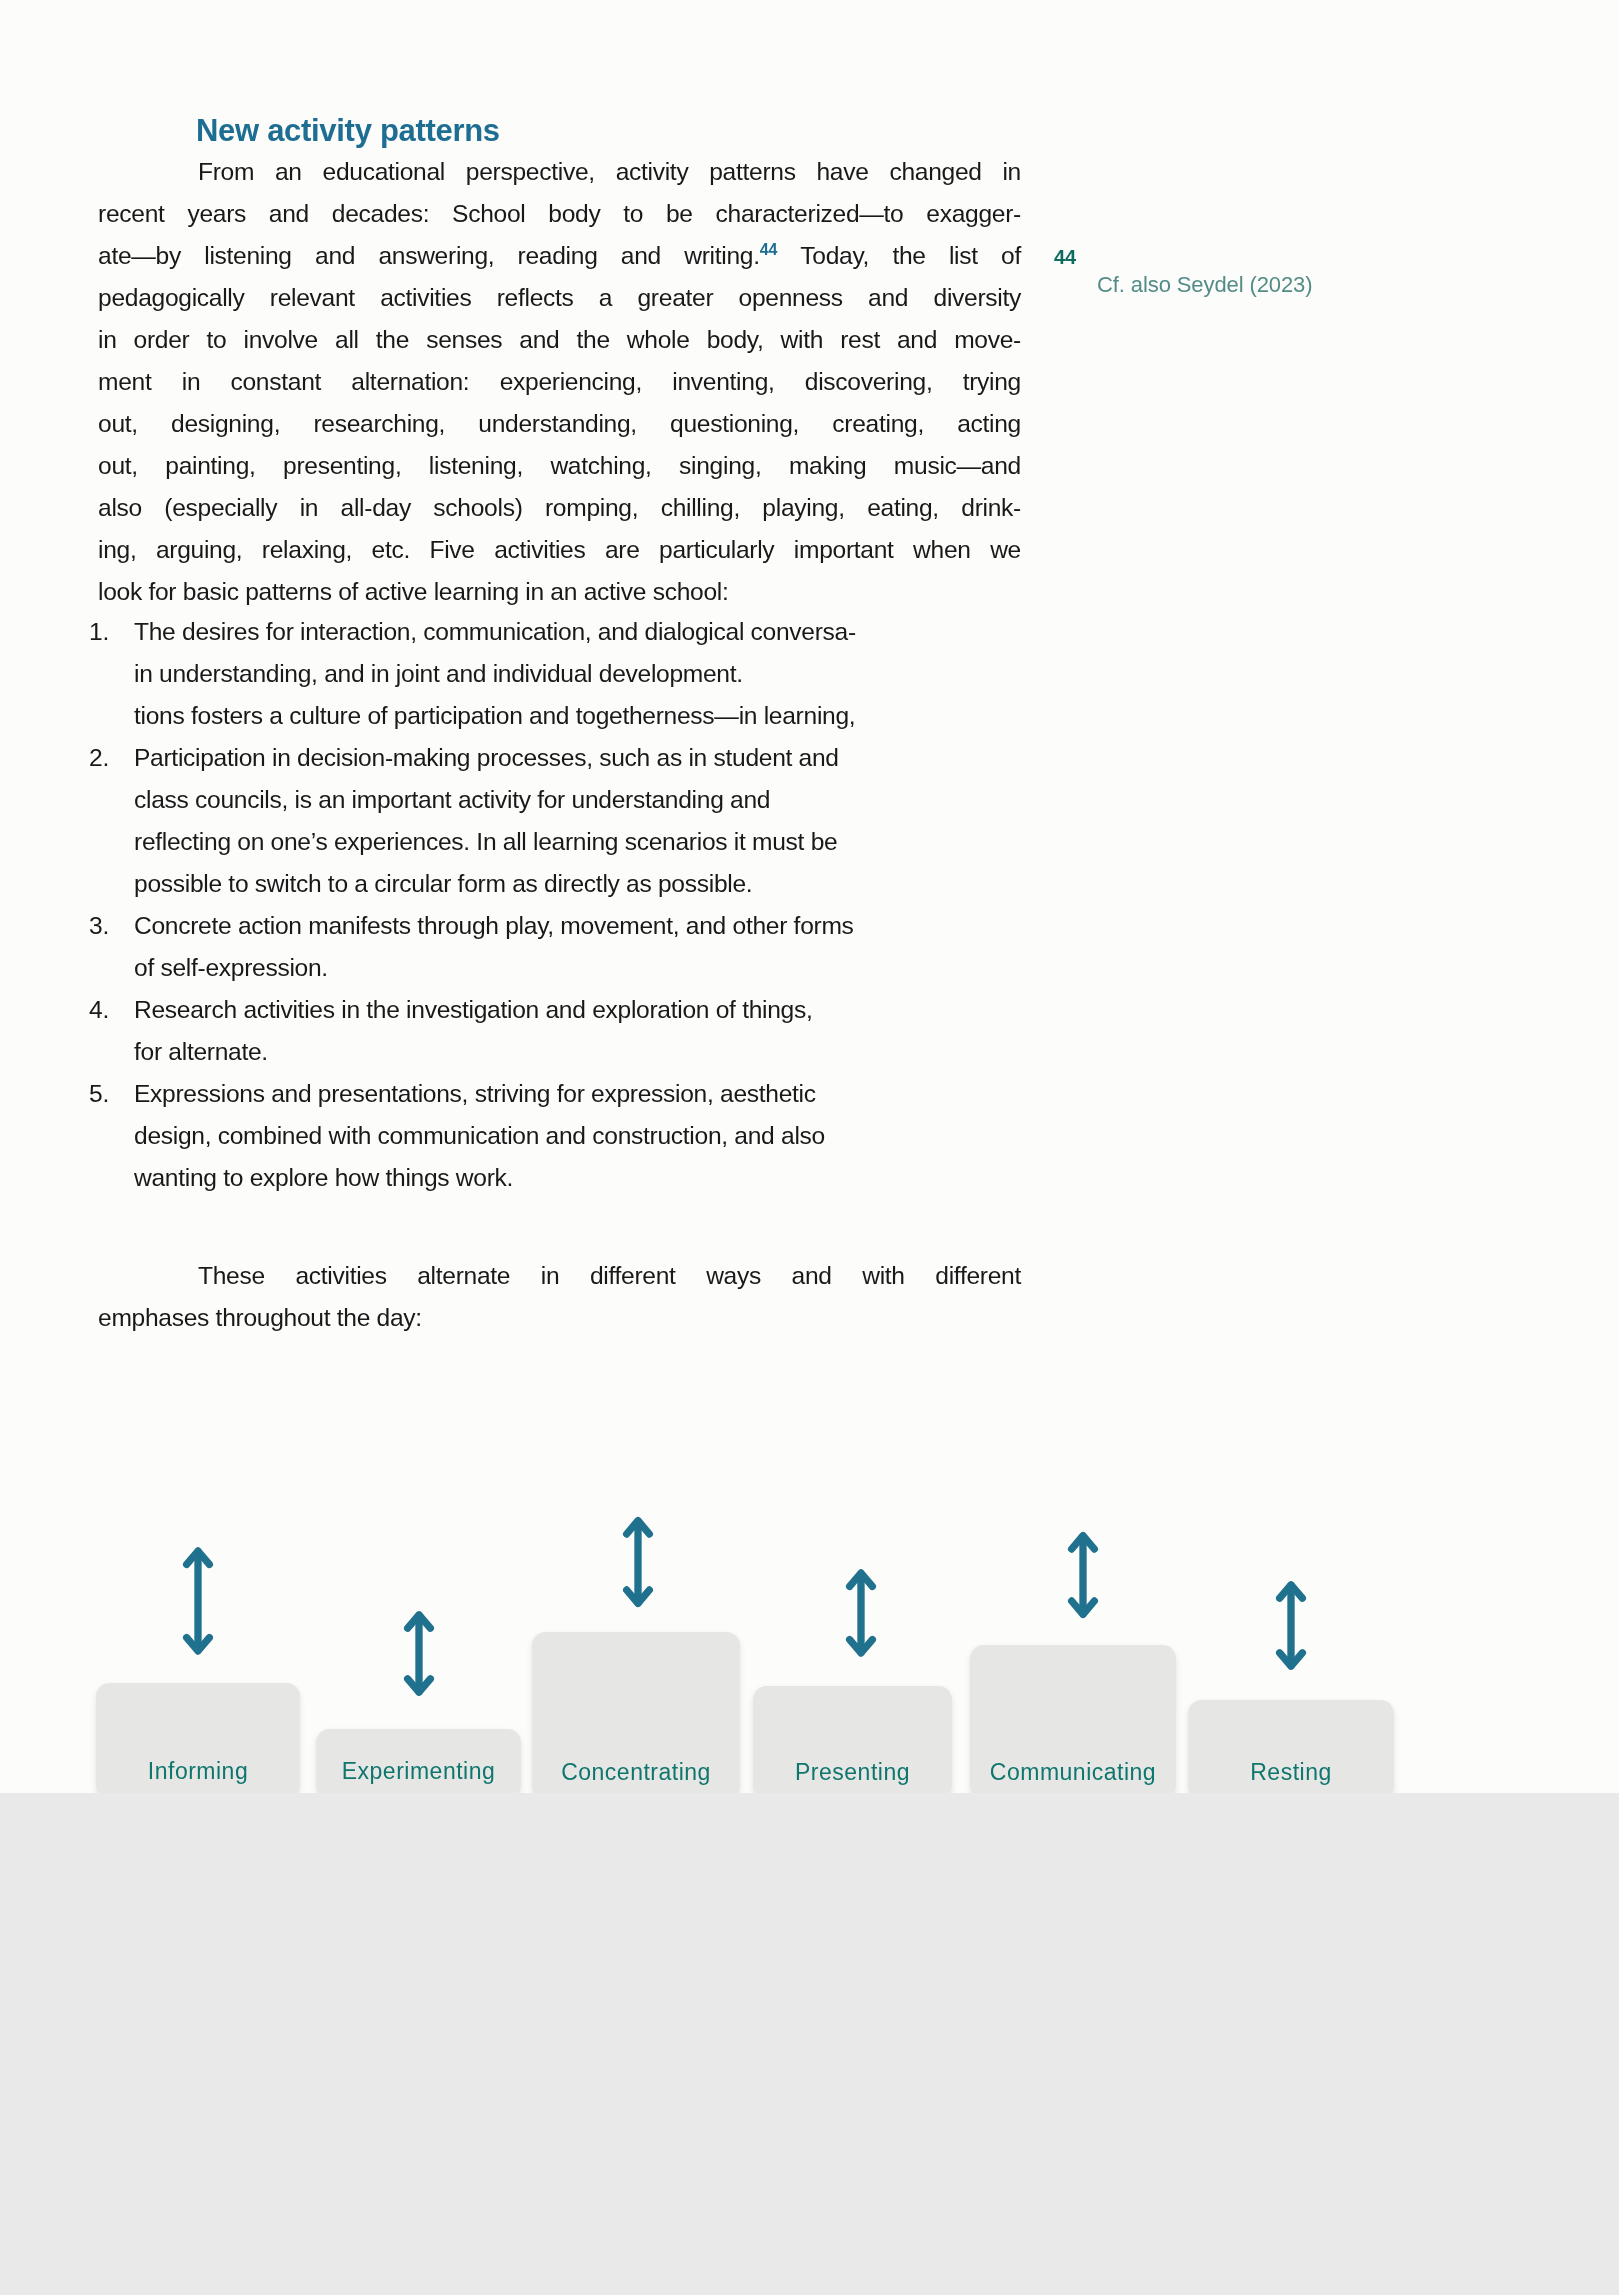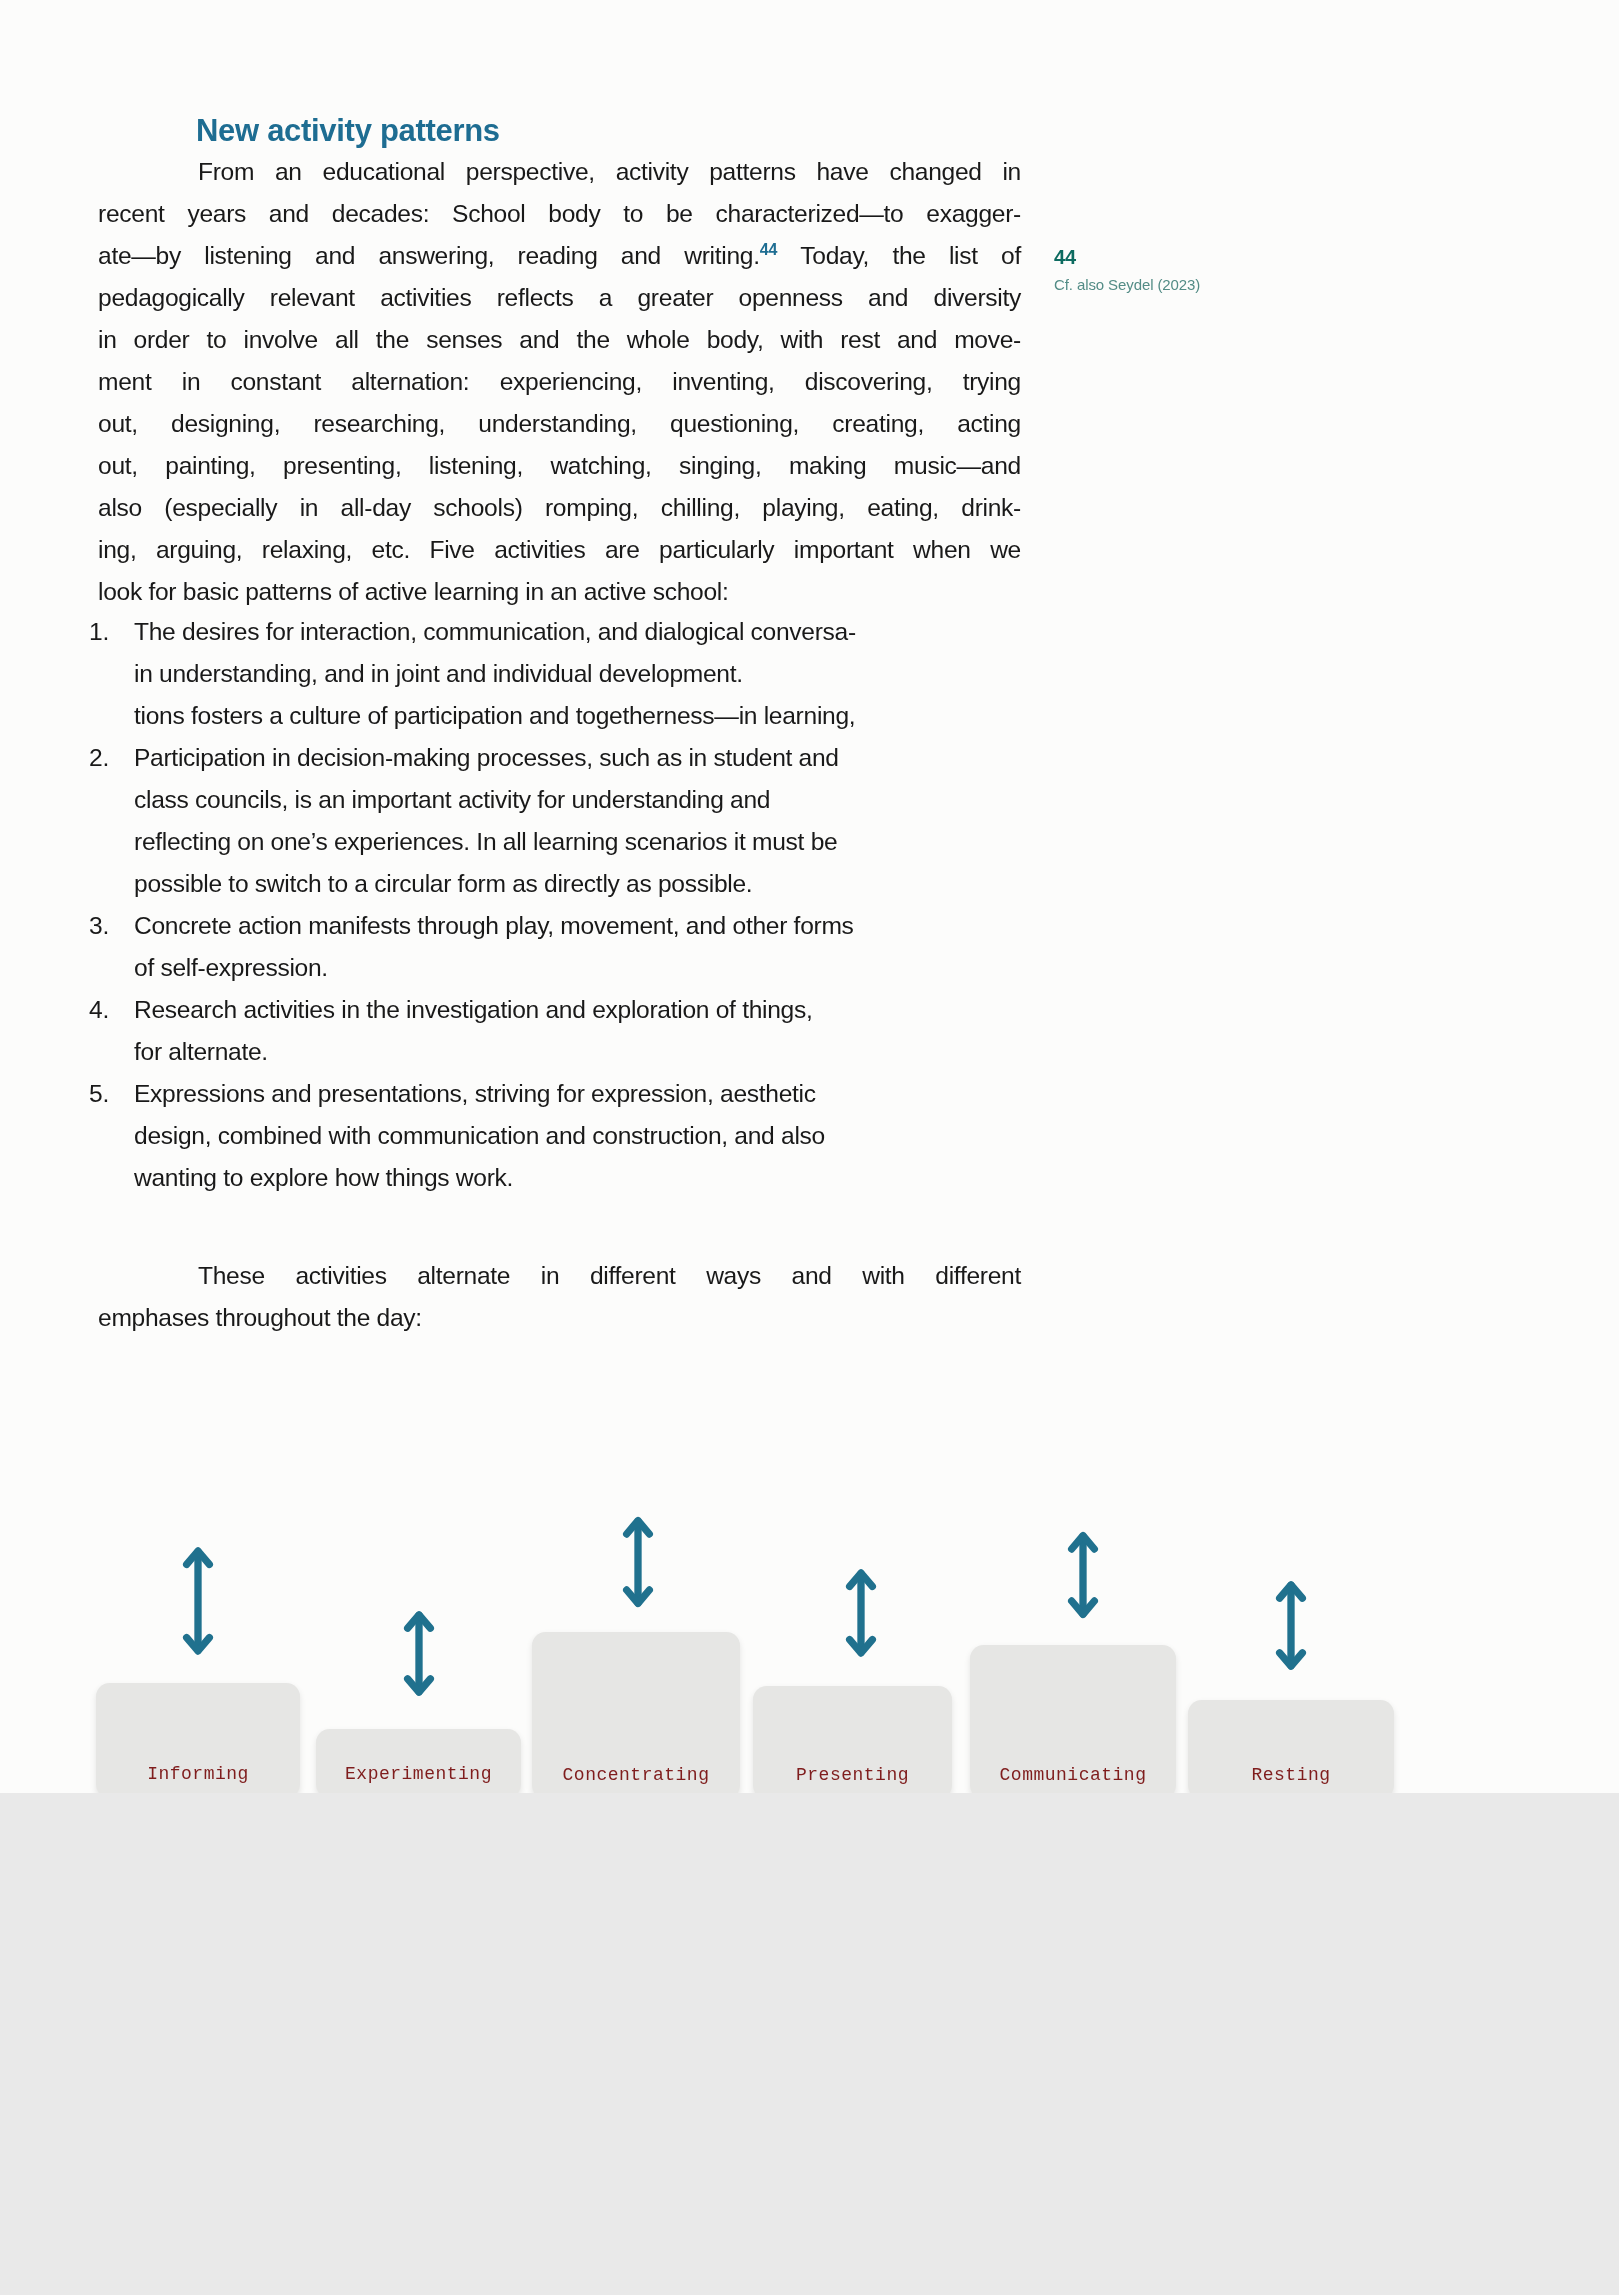--- a/index.html
+++ b/index.html
@@ -28,37 +28,37 @@
   }
   .jl{text-align:justify;text-align-last:justify;}
   .indent{padding-left:100px;}
   sup.fnref{
     font-size:16px;vertical-align:super;line-height:0;
     color:#1e6d92;font-weight:600;letter-spacing:0;
   }
   
   .sidenote{position:absolute;left:1054px;top:244px;width:283px;}
   .sn-num{font-size:20px;font-weight:bold;color:#0d6b60;line-height:27px;}
-  .sn-text{font-size:15px;color:#538c86;line-height:27px;letter-spacing:-0.1px;}
+  .sn-text{font-size:22px;color:#538c86;line-height:27px;letter-spacing:-0.1px;margin-left:43px;}
   
   .list{position:absolute;left:89px;top:611px;width:932px;margin:0;padding:0;list-style:none;}
   .item{display:flex;align-items:flex-start;}
   .num{flex:0 0 45px;height:42px;line-height:42px;font-size:24.6px;letter-spacing:-0.3px;}
   .itext{flex:1 1 auto;}
   
   .closing{top:1255px;}
   
   .box{
     position:absolute;background:#e6e6e4;border-radius:13.5px;
     box-shadow:0 3.4px 6px rgba(0,0,0,0.10);
     display:flex;align-items:flex-end;justify-content:center;
   }
   .blabel{
-    font-size:18px;letter-spacing:0.5px;color:#7f1d1d;
-    padding-bottom:15px;line-height:1;font-family:Liberation Mono, monospace;
+    font-size:23px;letter-spacing:0.5px;color:#0f766e;
+    padding-bottom:15px;line-height:1;
   }
   .b1{left:96px; top:1683px;width:204px;height:115px;}
   .b2{left:316px; top:1729px;width:205px;height:69px;}
   .b3{left:532px; top:1632px;width:208px;height:167px;}
   .b4{left:753px;top:1686px;width:199px;height:113px;}
   .b5{left:970px;top:1645px;width:206px;height:154px;}
   .b6{left:1188px;top:1700px;width:206px;height:99px;}
   .arrow{position:absolute;width:32px;}
   .arrow path,.arrow line{stroke:#20718e;stroke-width:11;fill:none;stroke-linecap:round;stroke-linejoin:round;}
   .a1{left:182px; top:1545px;height:112px;}

